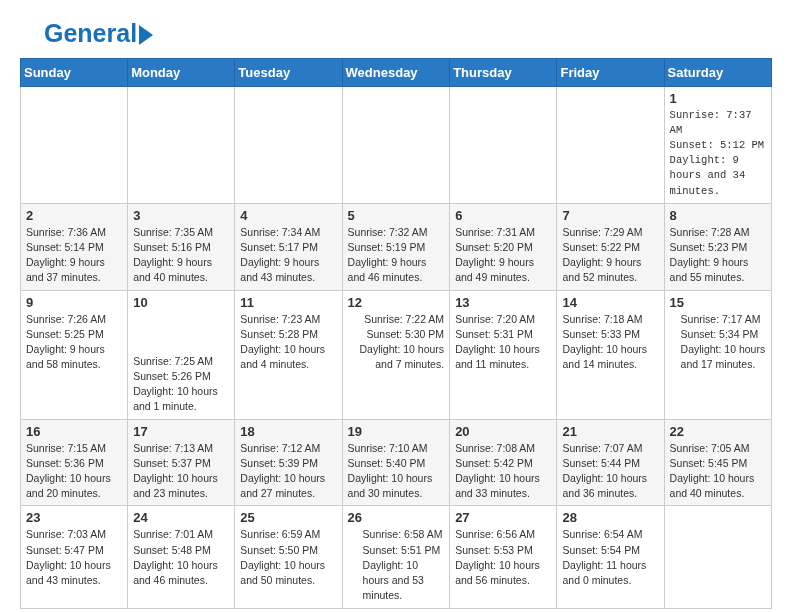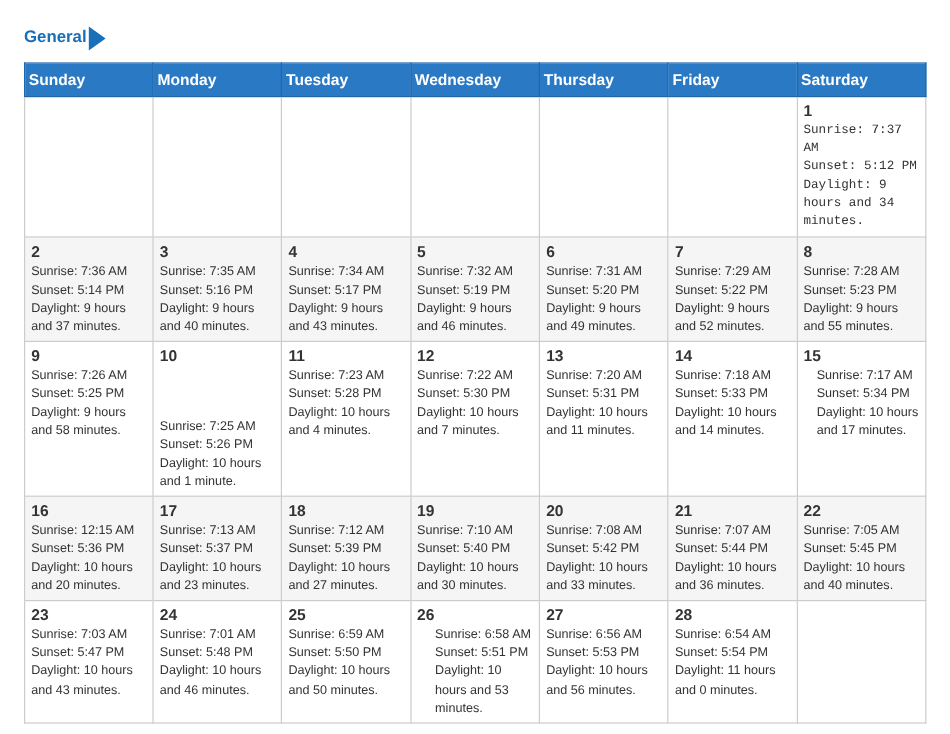--- a/index.html
+++ b/index.html
@@ -14,24 +14,25 @@
       display: flex;
       justify-content: space-between;
       align-items: flex-start;
       margin-bottom: 10px;
     }
     .logo {
       display: flex;
       align-items: center;
     }
     .logo-text {
-      font-size: 14px;
+      font-size: 25px;
       font-weight: bold;
       color: #333;
       line-height: 1.1;
+      margin-left: 24px;
     }
     .logo-text span {
       color: #1a6fba;
     }
     .logo-arrow {
       width: 0;
       height: 0;
       border-left: 14px solid #1a6fba;
       border-top: 10px solid transparent;
       border-bottom: 10px solid transparent;
@@ -194,21 +195,21 @@
 Daylight: 10 hours and 1 minute.</div>
         </td>
         <td>
           <div class="day-number">11</div>
           <div class="day-info" style="white-space: pre-line;">Sunrise: 7:23 AM
 Sunset: 5:28 PM
 Daylight: 10 hours and 4 minutes.</div>
         </td>
         <td>
           <div class="day-number">12</div>
-          <div class="day-info" style="white-space: pre-line;">Sunrise: 7:22 AM
+          <div class="day-info" style="white-space: pre-line; text-align: right;">Sunrise: 7:22 AM
 Sunset: 5:30 PM
 Daylight: 10 hours and 7 minutes.</div>
         </td>
         <td>
           <div class="day-number">13</div>
           <div class="day-info" style="white-space: pre-line;">Sunrise: 7:20 AM
 Sunset: 5:31 PM
 Daylight: 10 hours and 11 minutes.</div>
         </td>
         <td>
@@ -220,21 +221,21 @@
         <td>
           <div class="day-number">15</div>
           <div class="day-info" style="white-space: pre-line; margin-left: 11px;">Sunrise: 7:17 AM
 Sunset: 5:34 PM
 Daylight: 10 hours and 17 minutes.</div>
         </td>
       </tr>
       <tr>
         <td>
           <div class="day-number">16</div>
-          <div class="day-info" style="white-space: pre-line;">Sunrise: 12:15 AM
+          <div class="day-info" style="white-space: pre-line;">Sunrise: 7:15 AM
 Sunset: 5:36 PM
 Daylight: 10 hours and 20 minutes.</div>
         </td>
         <td>
           <div class="day-number">17</div>
           <div class="day-info" style="white-space: pre-line;">Sunrise: 7:13 AM
 Sunset: 5:37 PM
 Daylight: 10 hours and 23 minutes.</div>
         </td>
         <td>

